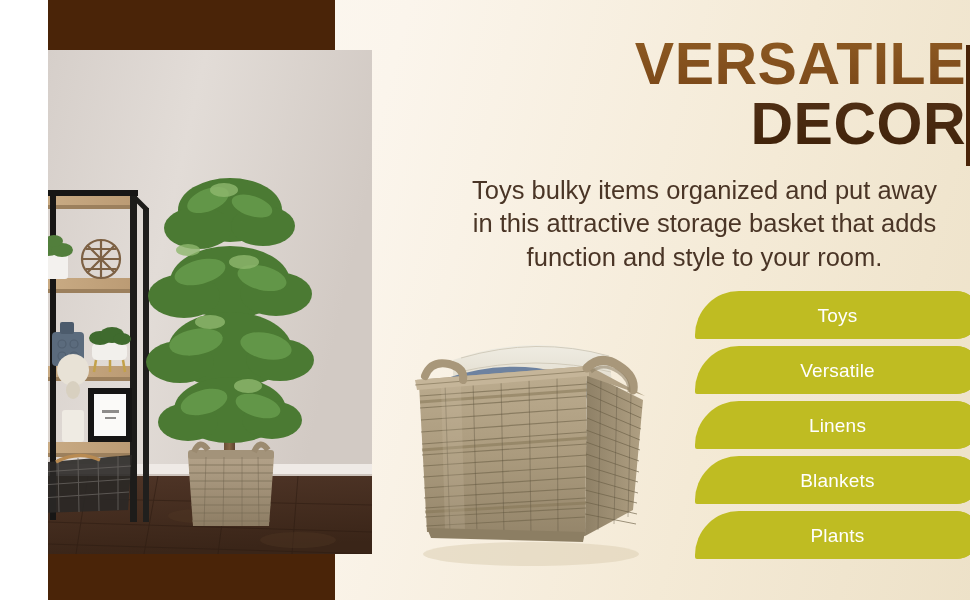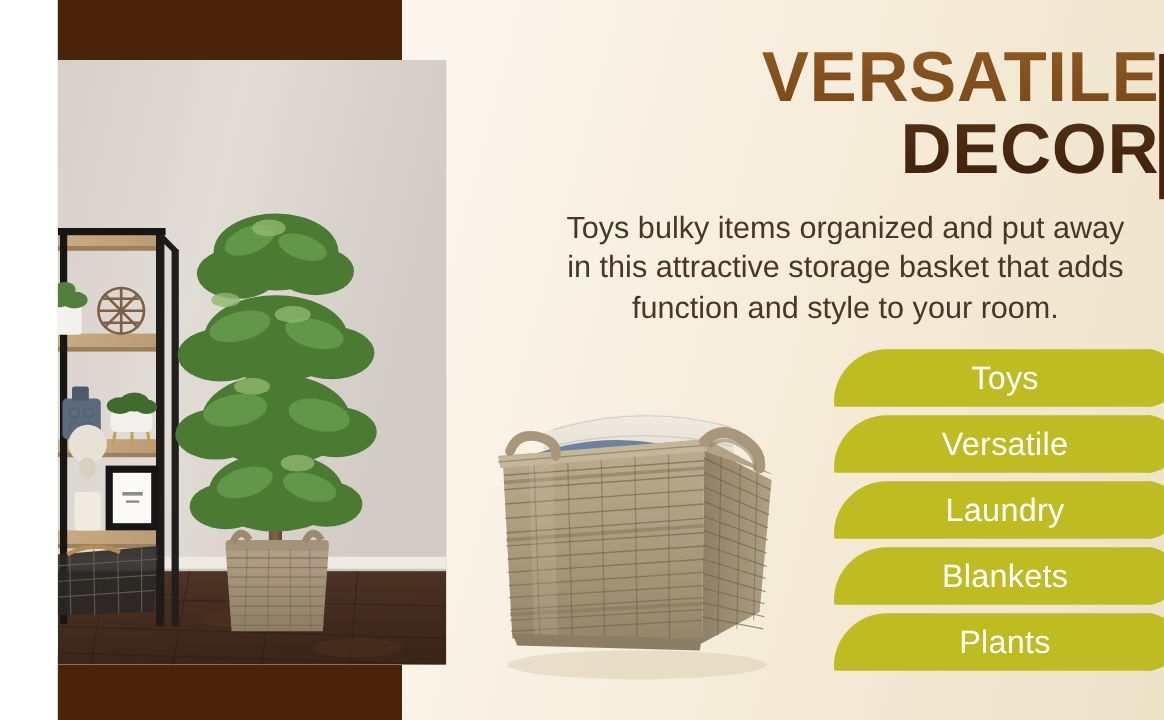--- a/index.html
+++ b/index.html
@@ -125,21 +125,21 @@
     top: 0;
     bottom: 0;
     width: 26px;
     background: #bfbc22;
     border-radius: 0 24px 24px 0;
   }
   .pill-label {
     position: relative;
     z-index: 2;
     color: #ffffff;
-    font-size: 27px;
+    font-size: 19px;
     line-height: 1;
     letter-spacing: 0.2px;
   }
   .pill:last-child { margin-bottom: 0; }
 
   
   .product {
     position: absolute;
     left: 353px;
     top: 296px;
@@ -364,21 +364,21 @@
     </div>
 
     <div class="pill-stack">
       <div class="pill">
         <span class="pill-label">Toys</span>
       </div>
       <div class="pill">
         <span class="pill-label">Versatile</span>
       </div>
       <div class="pill">
-        <span class="pill-label">Laundry</span>
+        <span class="pill-label">Linens</span>
       </div>
       <div class="pill">
         <span class="pill-label">Blankets</span>
       </div>
       <div class="pill">
         <span class="pill-label">Plants</span>
       </div>
     </div>
   </div>
 

